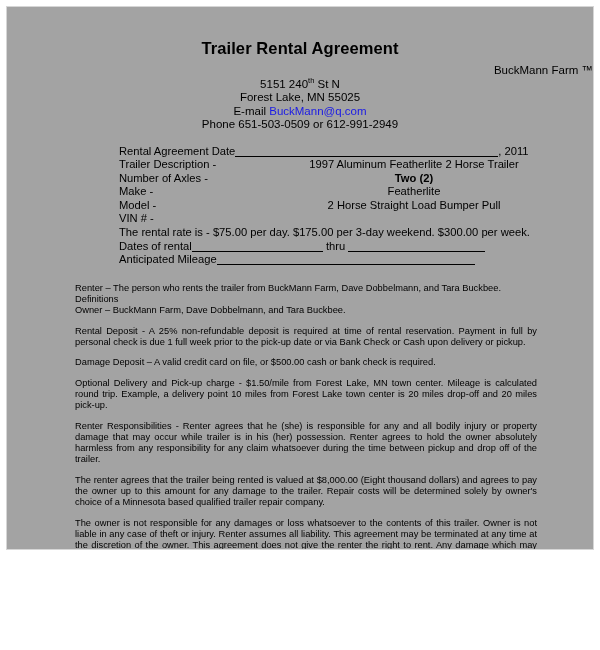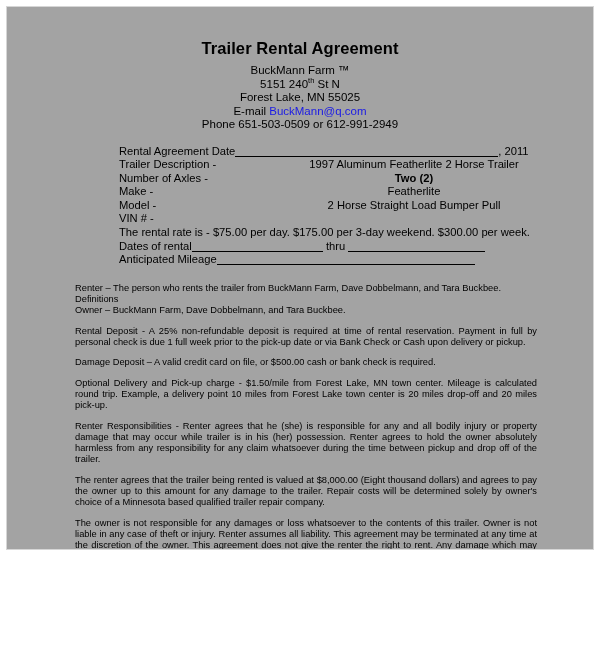--- a/index.html
+++ b/index.html
@@ -34,21 +34,21 @@
     margin: 32px 0 0 0;
     padding: 0;
   }
   .header-line {
     text-align: center;
     font-size: 11.5px;
     line-height: 13.5px;
     margin: 0;
     padding: 0;
   }
-  .header-line.first { margin-top: 6px; }
+  .header-line.first { margin-top: 6px; text-align: right; }
   .email-link {
     color: #1a1ae6;
   }
   sup.ord {
     font-size: 7.5px;
     vertical-align: super;
     line-height: 0;
   }
   
   .form-block {

